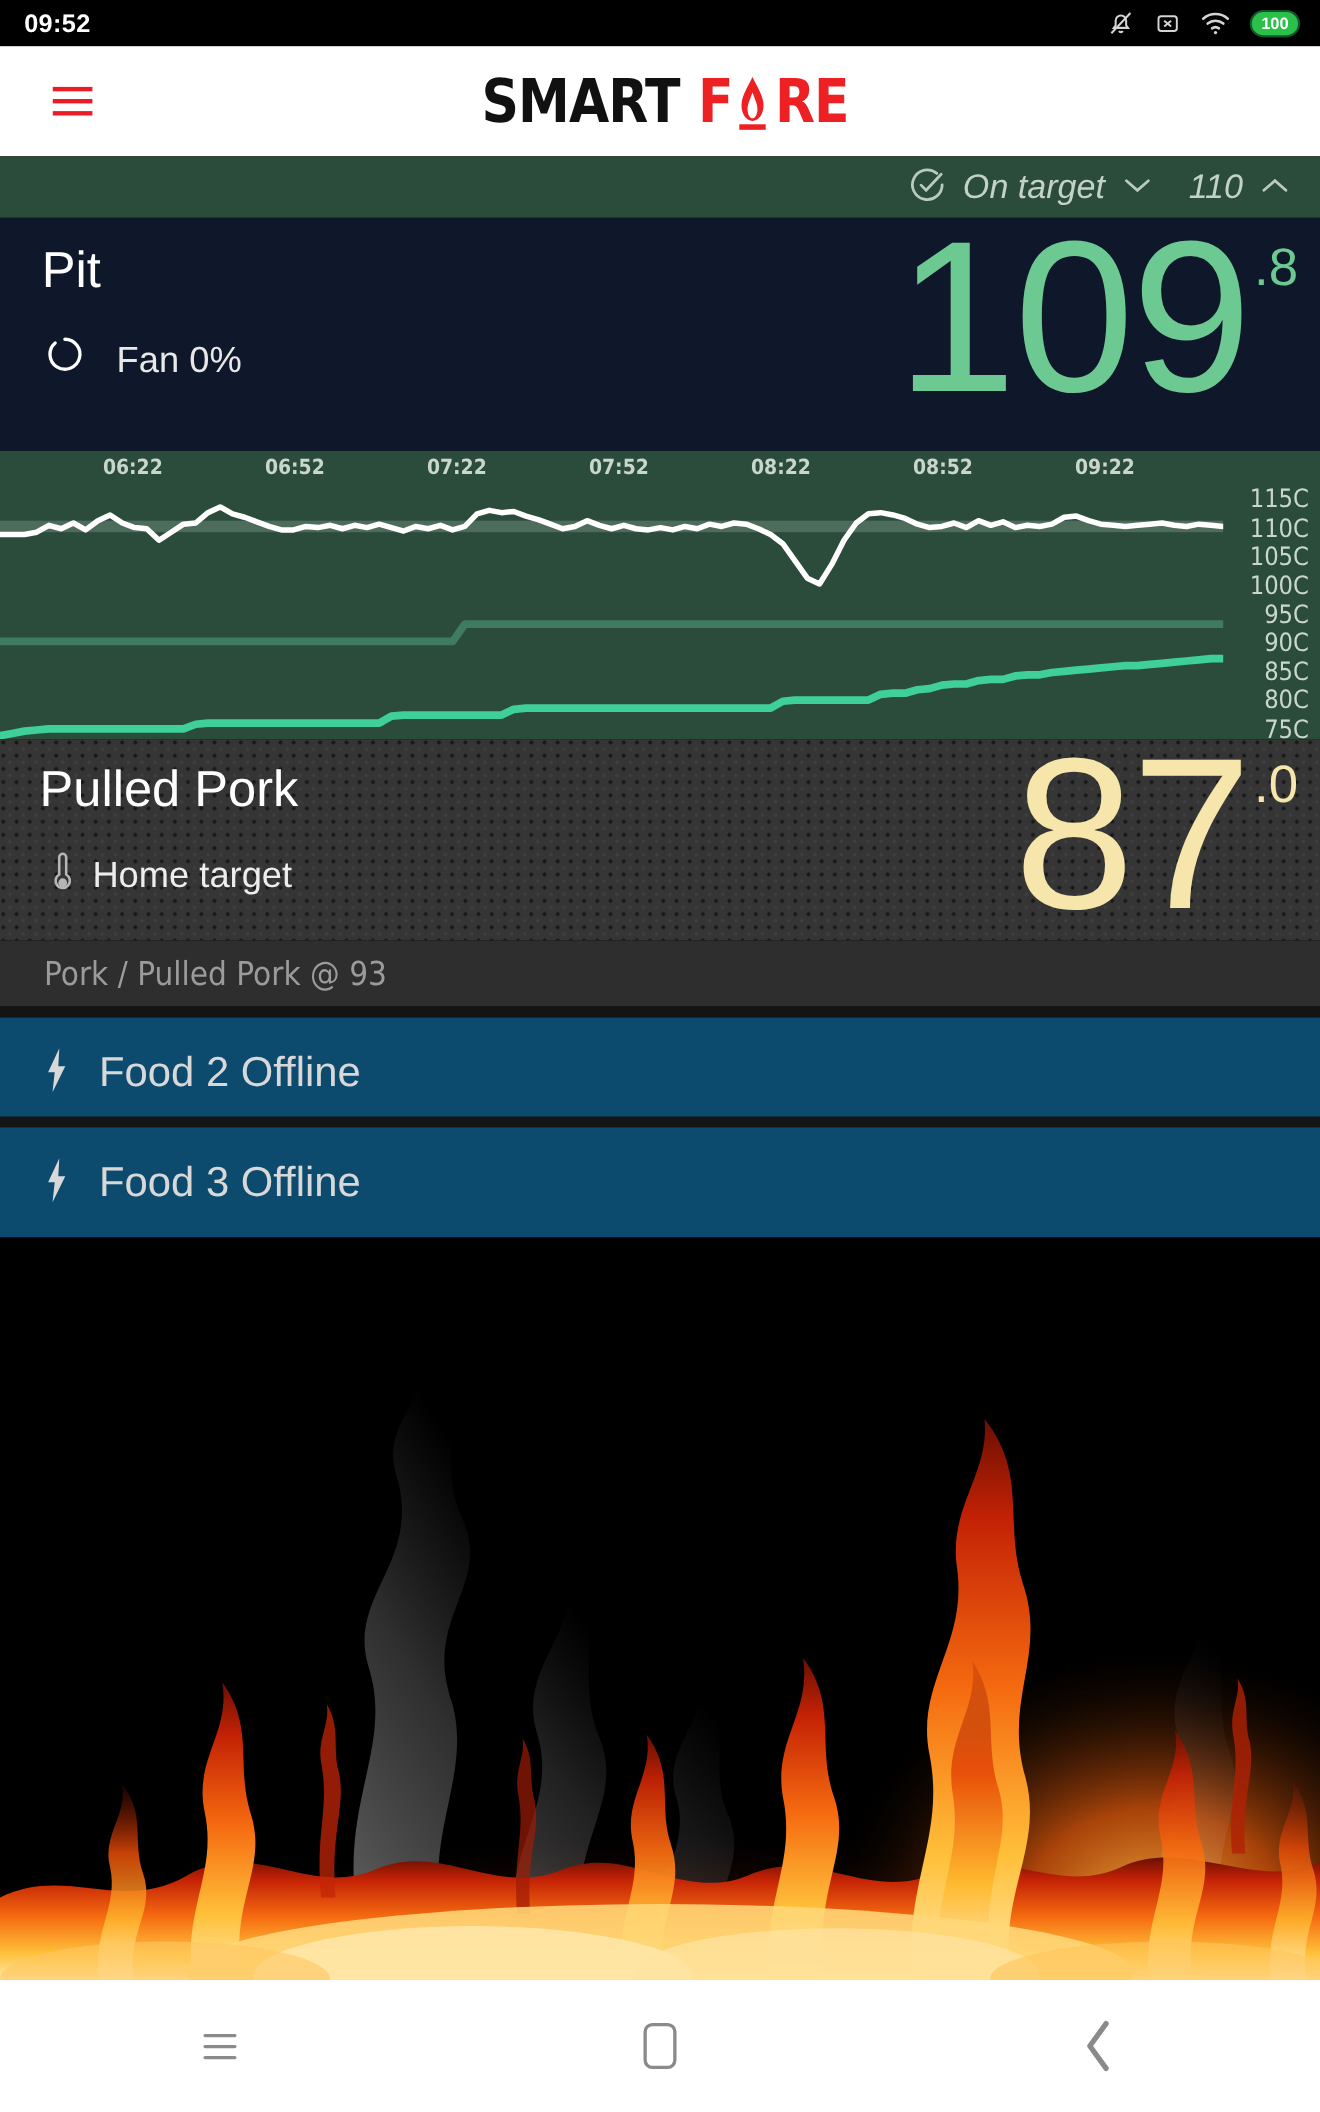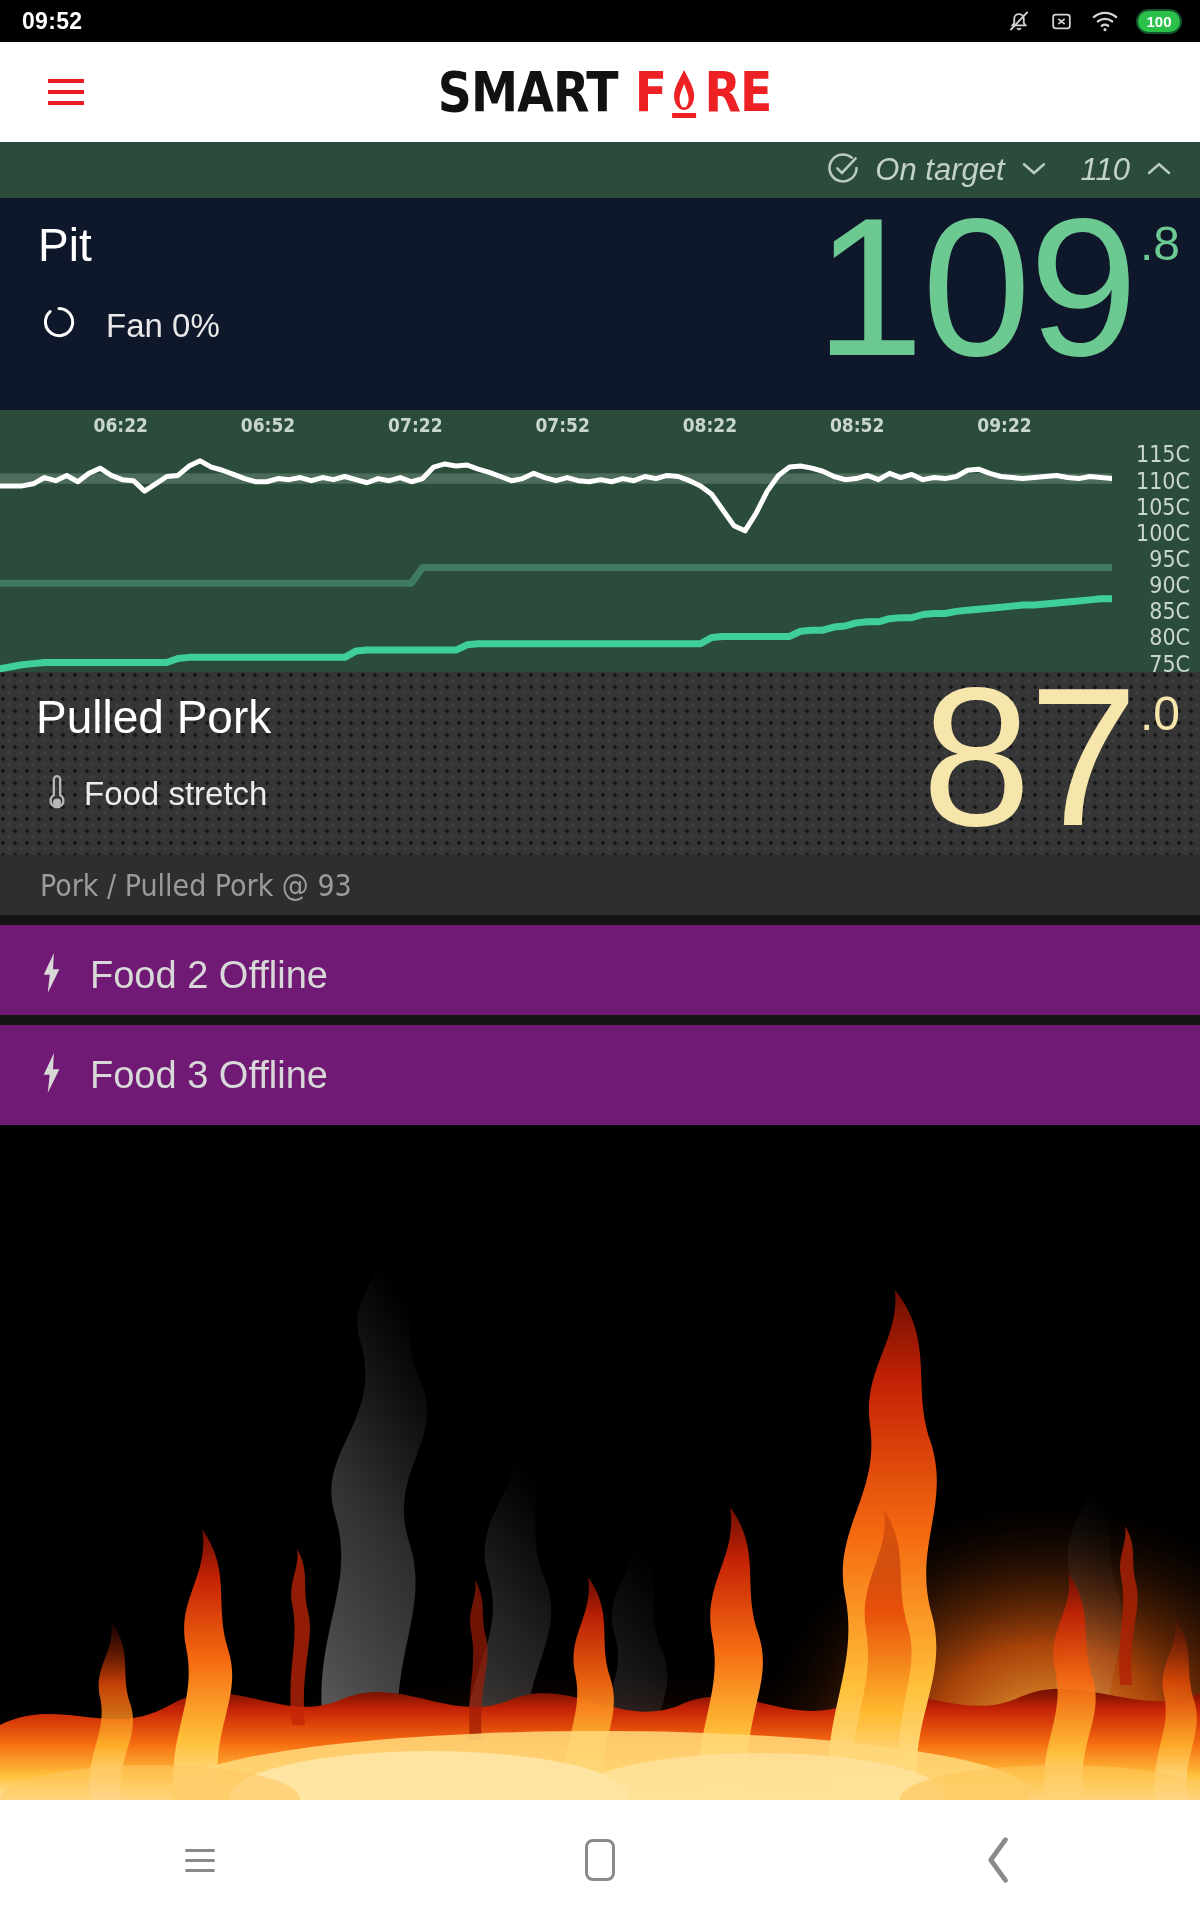--- a/index.html
+++ b/index.html
@@ -139,21 +139,21 @@
     background:#2E2E2E; display:flex; align-items:center; padding-left:40px;
   }
   .food-meta span {
     color:#9b9b9b; font-size:30px; font-weight:300;
     font-family:"DejaVu Sans Condensed","Liberation Sans", sans-serif;
   }
 
   
   .offline-row {
     position:absolute; left:0; width:1200px; height:100px;
-    background:#701a75; display:flex; align-items:center; padding-left:38px; gap:26px;
+    background:#0c4a6e; display:flex; align-items:center; padding-left:38px; gap:26px;
   }
   .offline-row.r1 { top:925px; }
   .offline-row.r2 { top:1025px; }
   .offline-label { color:#d8d8d8; font-size:38px; font-weight:300; }
   .row-gap {
     position:absolute; left:0; width:1200px; height:10px; background:#141414;
   }
 
   
   .fire {
@@ -308,21 +308,21 @@
 
   <div class="food-card">
     <div class="food-name">Pulled Pork</div>
     <div class="food-sub">
       <span>
         <svg width="22" height="40" viewBox="0 0 12 24" fill="none" stroke="#b6b6b6" stroke-width="1.4">
           <path d="M6 2.5a1.9 1.9 0 0 1 1.9 1.9v9.4a3.9 3.9 0 1 1-3.8 0V4.4A1.9 1.9 0 0 1 6 2.5z"></path>
           <circle cx="6" cy="18.3" r="2.4" fill="#b6b6b6" stroke="none"></circle>
         </svg>
       </span>
-      <span class="food-sub-label">Food stretch</span>
+      <span class="food-sub-label">Home target</span>
     </div>
     <div class="food-value">
       <span class="food-big">87</span>
       <span class="food-dec">.0</span>
     </div>
   </div>
 
   <div class="food-meta">
     <span>Pork / Pulled Pork @ 93</span>
   </div>

